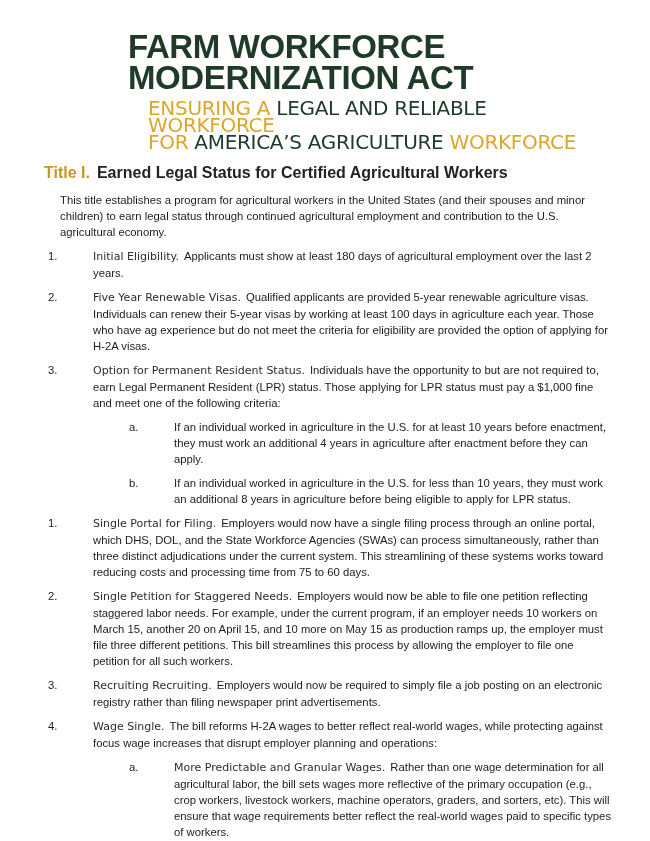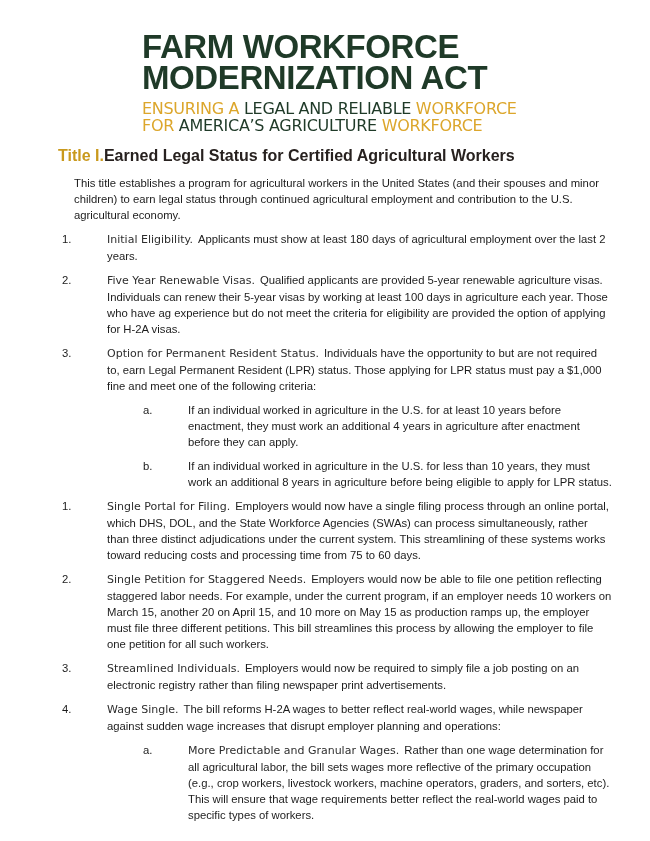--- a/index.html
+++ b/index.html
@@ -2,56 +2,57 @@
 <html style="--dark_green: #1f3a28; --gold: #c9991d; --gold_light: #dca62b; --heading_text: #27211f; --text: #1c1c1c; --lead: #2d2d2d;"><head>
 <meta charset="utf-8">
 <style>
   html, body { margin: 0; padding: 0; background: #ffffff; }
   .page {
     position: relative;
     width: 650px;
     height: 841px;
     box-sizing: border-box;
     background: #ffffff;
-    padding: 31px 38px 0 58px;
+    padding: 31px 38px 0 44px;
     overflow: hidden;
     font-family: "Liberation Sans", sans-serif;
     color: var(--text, #1c1c1c);
   }
   
   .doc-header { margin-left: 84px; margin-bottom: 10px; }
   .doc-title {
     margin: 0;
     font-family: "Liberation Sans", sans-serif;
     font-weight: bold;
     font-size: 33px;
     line-height: 0.95;
     letter-spacing: -0.4px;
     color: var(--dark_green, #1f3a28);
   }
   .title-line { display: block; }
   .subtitle {
     margin-top: 6px;
     font-family: "DejaVu Sans", sans-serif;
-    font-size: 16px;
+    font-size: 20px;
     line-height: 17px;
     letter-spacing: -0.3px;
+    margin-left: 20px;
   }
   .subtitle .gold  { color: var(--gold_light, #dca62b); }
   .subtitle .green { color: var(--dark_green, #1f3a28); }
   
   .section-heading {
     font-family: "Liberation Sans", sans-serif;
     font-weight: bold;
     font-size: 16px;
     line-height: 19px;
     color: var(--heading_text, #27211f);
     margin: 12px 0 10px 0;
   }
-  .section-heading .label { color: var(--gold, #c9991d); margin-right: 0; }
+  .section-heading .label { color: var(--gold, #c9991d); margin-right: 7px; }
   .intro {
     margin: 0 0 8px 16px;
     font-size: 11.3px;
     line-height: 16px;
   }
   .list { padding-left: 4px; }
   .li { display: flex; margin-bottom: 8px; font-size: 11.3px; line-height: 16px; }
   .num, .letter { flex: none; width: 17px; }
   .li-body, .sub-body { flex: 1; margin-left: 28px; }
   .lead {
@@ -124,26 +125,26 @@
         <div class="li-body"><span class="lead">Single Portal for Filing.</span><span class="txt">Employers would now have a single filing process through an online portal, which DHS, DOL, and the State Workforce Agencies (SWAs) can process simultaneously, rather than three distinct adjudications under the current system.  This streamlining of these systems works toward reducing costs and processing time from 75 to 60 days.</span></div>
       </div>
 
       <div class="li">
         <span class="num">2.</span>
         <div class="li-body"><span class="lead">Single Petition for Staggered Needs.</span><span class="txt">Employers would now be able to file one petition reflecting staggered labor needs.  For example, under the current program, if an employer needs 10 workers on March 15, another 20 on April 15, and 10 more on May 15 as production ramps up, the employer must file three different petitions.  This bill streamlines this process by allowing the employer to file one petition for all such workers.</span></div>
       </div>
 
       <div class="li">
         <span class="num">3.</span>
-        <div class="li-body"><span class="lead">Streamlined Individuals.</span><span class="txt">Employers would now be required to simply file a job posting on an electronic registry rather than filing newspaper print advertisements.</span></div>
+        <div class="li-body"><span class="lead">Recruiting Recruiting.</span><span class="txt">Employers would now be required to simply file a job posting on an electronic registry rather than filing newspaper print advertisements.</span></div>
       </div>
 
       <div class="li">
         <span class="num">4.</span>
-        <div class="li-body"><span class="lead">Wage Single.</span><span class="txt">The bill reforms H-2A wages to better reflect real-world wages, while newspaper against sudden wage increases that disrupt employer planning and operations:</span>
+        <div class="li-body"><span class="lead">Wage Single.</span><span class="txt">The bill reforms H-2A wages to better reflect real-world wages, while protecting against focus wage increases that disrupt employer planning and operations:</span>
           <div class="subs">
             <div class="sub">
               <span class="letter">a.</span>
               <div class="sub-body"><span class="lead">More Predictable and Granular Wages.</span><span class="txt">Rather than one wage determination for all agricultural labor, the bill sets wages more reflective of the primary occupation (e.g., crop workers, livestock workers, machine operators, graders, and sorters, etc).  This will ensure that wage requirements better reflect the real-world wages paid to specific types of workers.</span></div>
             </div>
           </div>
         </div>
       </div>
 
     </div>

